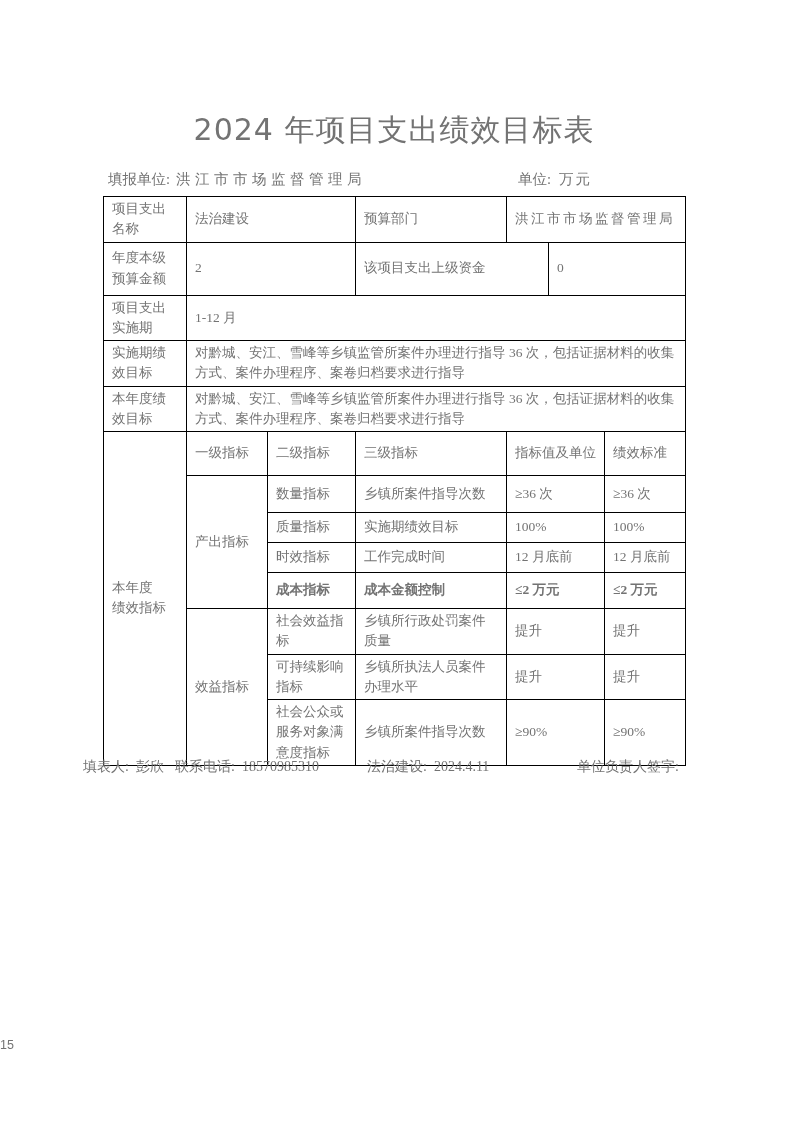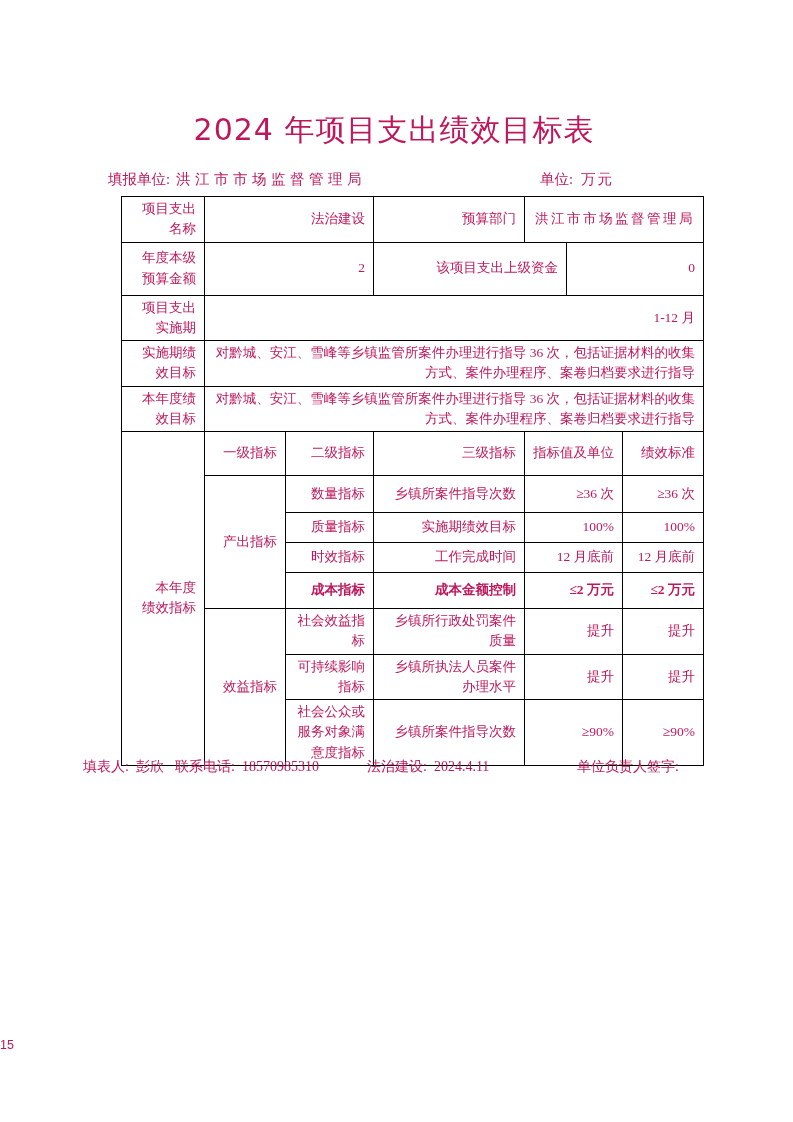--- a/index.html
+++ b/index.html
@@ -2,51 +2,51 @@
 <html><head>
 <meta charset="utf-8">
 <style>
   html, body { margin: 0; padding: 0; background: #e8e8e8; }
   .page {
     position: relative;
     width: 793px;
     height: 1122px;
     margin: 0 auto;
     background: #ffffff;
-    color: #be185d;
+    color: #737373;
     font-family: "Liberation Serif", "DejaVu Serif", serif;
     overflow: hidden;
   }
   .title {
     position: absolute;
     top: 110px;
     left: 103px;
     width: 582px;
     text-align: center;
     font-family: "DejaVu Sans", "Liberation Sans", sans-serif;
     font-size: 30px;
     font-weight: 500;
     letter-spacing: 1px;
     white-space: nowrap;
   }
   .subheader { position: absolute; top: 170px; left: 0; width: 793px; font-size: 14.5px; }
   .sub-left  { position: absolute; left: 108px; top: 0; white-space: nowrap; }
-  .sub-right { position: absolute; left: 540px; top: 0; white-space: nowrap; }
+  .sub-right { position: absolute; left: 518px; top: 0; white-space: nowrap; }
   .sub-left .val { margin-left: 6px; letter-spacing: 4.5px; }
   .sub-right .val { margin-left: 8px; letter-spacing: 2px; }
 
   table.main {
     position: absolute;
-    left: 121px;
+    left: 103px;
     top: 196px;
     width: 582px;
     border-collapse: collapse;
     table-layout: fixed;
     font-size: 13.5px;
-    text-align: right;
+    text-align: left;
   }
   table.main td {
     border: 1.5px solid #000000;
     padding: 2px 8px;
     vertical-align: middle;
     line-height: 1.5;
     word-break: break-all;
   }
   td.lab { padding: 2px 9px; }
   td.side { white-space: pre-line; padding: 2px 6px; }

